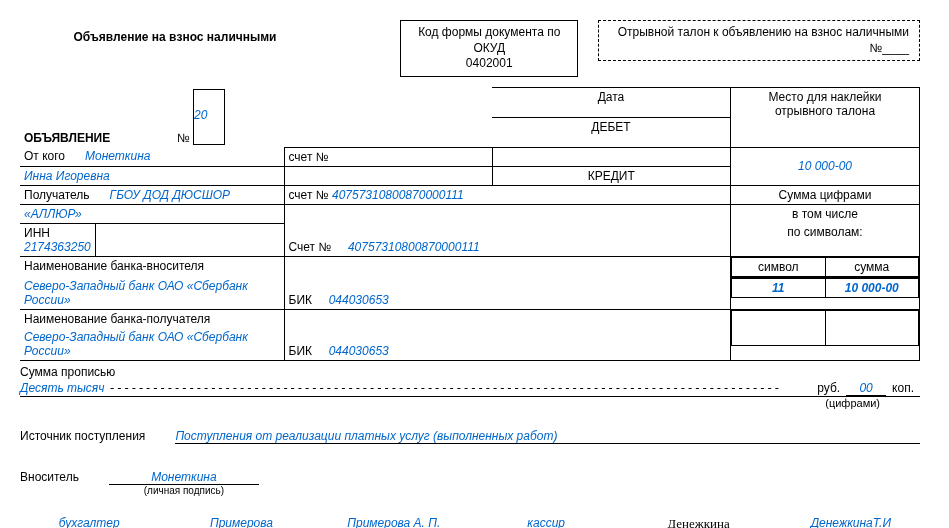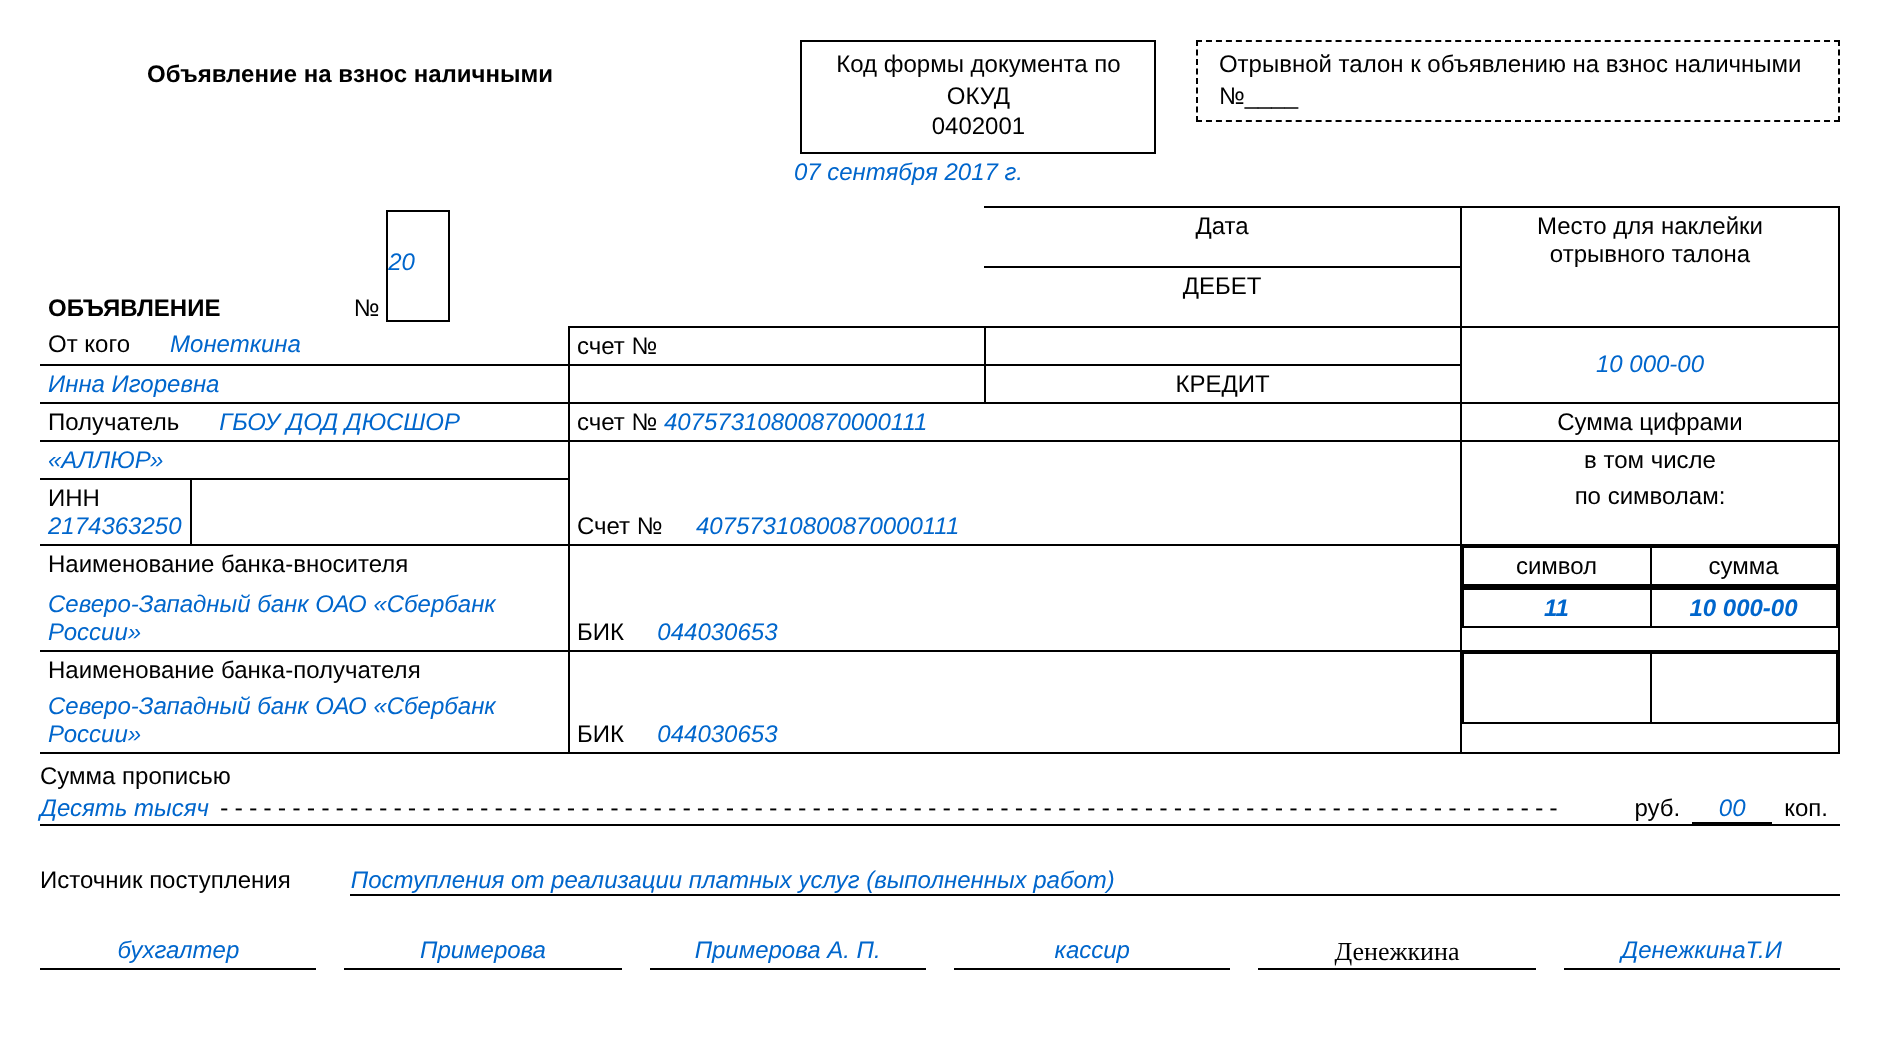--- a/index.html
+++ b/index.html
@@ -33,21 +33,21 @@
   .okud-box {
     border: 1px solid #000;
     padding: 4px 14px;
     text-align: center;
     line-height: 1.3;
     margin-left: 70px;
   }
   .tearoff-box {
     border: 1px dashed #000;
     padding: 4px 10px;
-    text-align: left;
+    text-align: right;
     line-height: 1.3;
     margin-left: 20px;
   }
   .date-under {
     text-align: center;
     margin-top: 2px;
   }
   .main-grid {
     border-collapse: collapse;
     width: 100%;
@@ -112,21 +112,20 @@
 
 <div class="page">
 
   <div class="header-row">
     <div class="header-title">Объявление на взнос наличными</div>
     <div>
       <div class="okud-box">
         <span>Код формы документа по ОКУД</span><br>
         <span>0402001</span>
       </div>
-      <div class="date-under italic-blue">07 сентября 2017 г.</div>
     </div>
     <div class="tearoff-box">Отрывной талон к объявлению на взнос наличными №____</div>
   </div>
 
   <table class="main-grid">
     <tbody>
         <tr>
       <td class="noborder" colspan="2" rowspan="2" style="width:260px;vertical-align:middle;">
         <span class="bold">ОБЪЯВЛЕНИЕ</span>
         <span style="display:inline-block;width:60px;"></span>
@@ -261,26 +260,34 @@
   <div style="margin-top:4px;">
     <span>Сумма прописью</span>
   </div>
   <div style="display:flex;align-items:baseline;border-bottom:1px solid #000;margin-top:2px;">
     <span class="italic-blue" style="flex:0 0 auto;padding-right:4px;">Десять тысяч</span>
     <span class="dashed-fill" style="flex:1;font-family:monospace;">---------------------------------------------------------------------------------------------</span>
     <span style="flex:0 0 auto;padding:0 6px;">руб.</span>
     <span class="italic-blue" style="flex:0 0 40px;text-align:center;border-bottom:1px solid #000;">00</span>
     <span style="flex:0 0 auto;padding:0 6px;">коп.</span>
   </div>
+  <div style="text-align:right;padding-right:40px;font-size:11px;">(цифрами)</div>
 
   <div style="display:flex;align-items:baseline;margin-top:20px;">
     <span style="flex:0 0 auto;padding-right:30px;">Источник поступления</span>
     <span class="italic-blue" style="flex:1;border-bottom:1px solid #000;">Поступления от реализации платных услуг (выполненных работ)</span>
   </div>
 
+  <div style="display:flex;align-items:baseline;margin-top:26px;">
+    <span style="flex:0 0 auto;padding-right:30px;">Вноситель</span>
+    <div style="flex:0 0 150px;">
+      <div class="italic-blue center" style="border-bottom:1px solid #000;">Монеткина</div>
+      <div class="sig-sub">(личная подпись)</div>
+    </div>
+  </div>
 
   <div class="sig-block">
     <div class="sig-col">
       <div class="sig-line italic-blue">бухгалтер</div>
 
     </div>
     <div class="sig-col">
       <div class="sig-line italic-blue">Примерова</div>
 
     </div>

